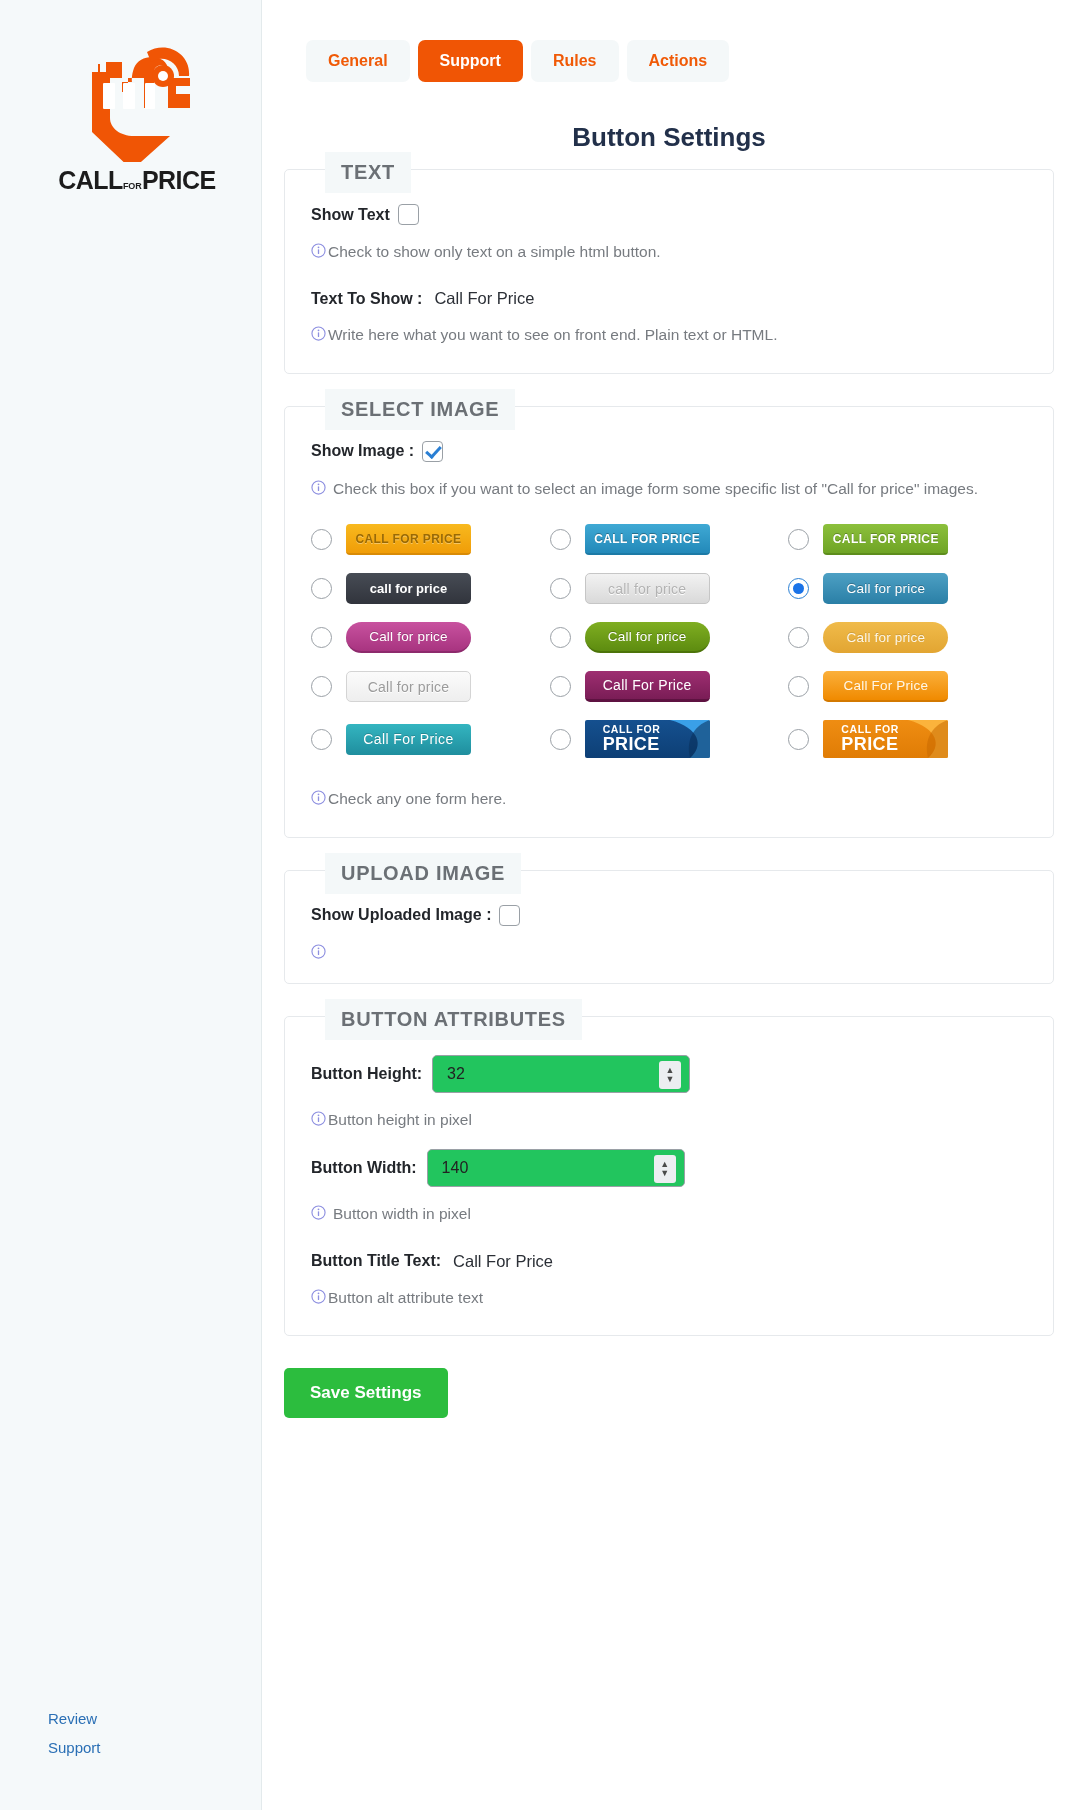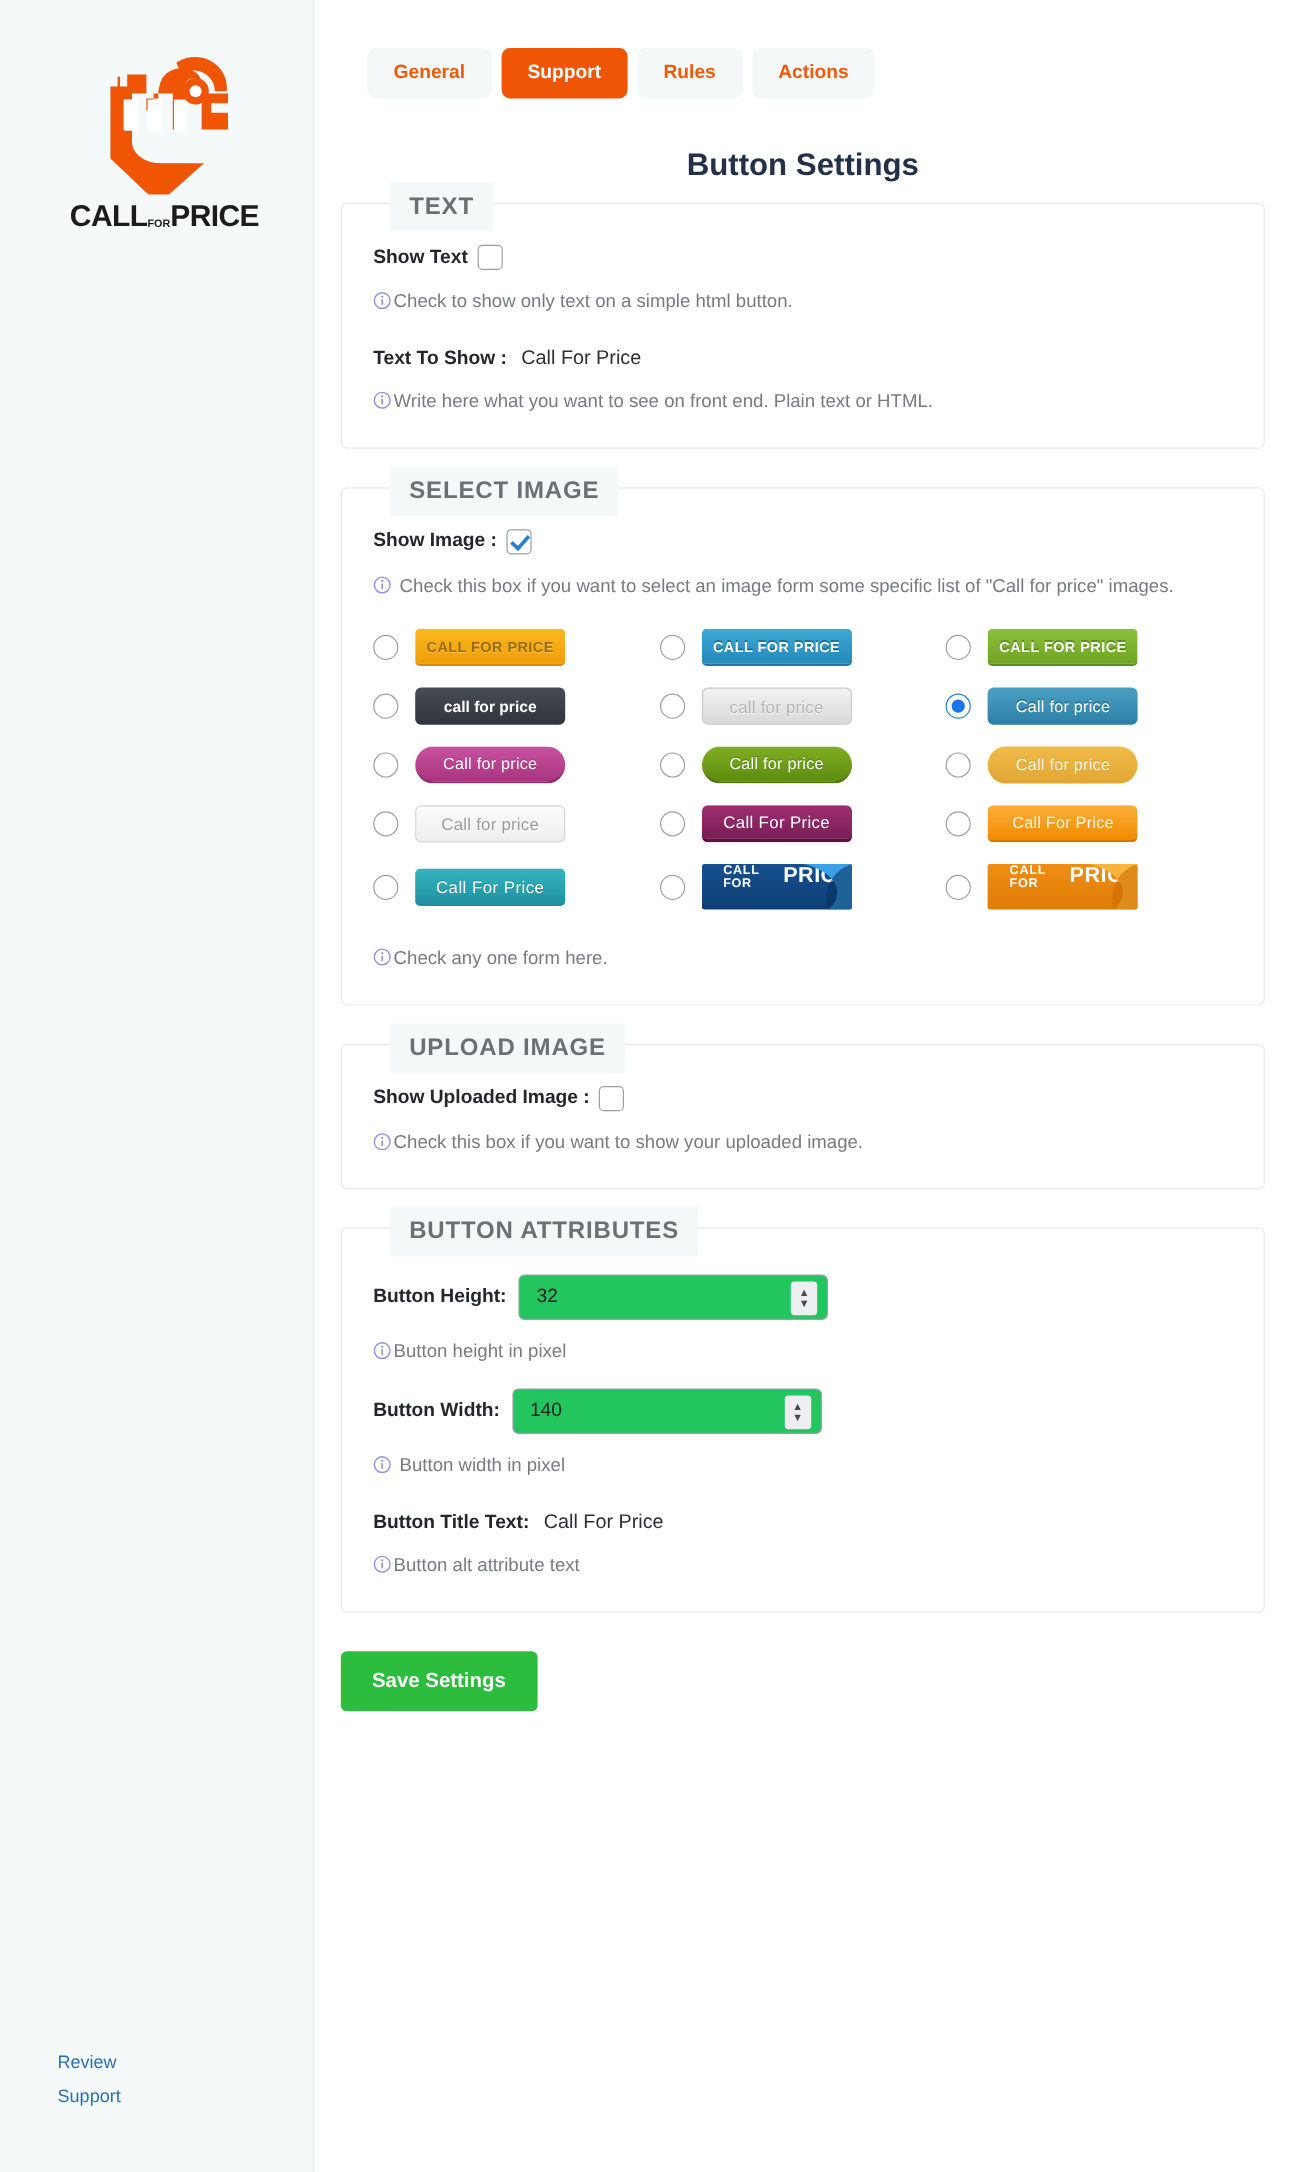--- a/index.html
+++ b/index.html
@@ -206,21 +206,21 @@
   .sk7 { background:linear-gradient(#c8529f,#a83480); border-radius:17px; font-weight:normal; font-size:13.5px; text-shadow:0 -1px 0 rgba(0,0,0,.2); border-bottom:2px solid #8d2a6c;}
   .sk8 { background:linear-gradient(#7fae21,#5d8c10); border-radius:17px; font-weight:normal; font-size:13.5px; text-shadow:0 -1px 0 rgba(0,0,0,.25); border-bottom:2px solid #4c7409;}
   .sk9 { background:linear-gradient(#f0bb4a,#e2a532); border-radius:17px; font-weight:normal; font-size:13.5px; color:#fdf6e6; text-shadow:0 -1px 0 rgba(0,0,0,.12);}
   .sk10 { background:linear-gradient(#fbfbfb,#eeeeee); border:1px solid #d4d4d4; border-radius:5px; color:#9b9b9b; font-weight:normal; font-size:14px; text-shadow:0 1px 0 #fff;}
   .sk11 { background:linear-gradient(#9e2e71,#7a1d56); border-radius:5px; font-weight:normal; font-size:14px; letter-spacing:.3px; border-bottom:3px solid #5e1241;}
   .sk12 { background:linear-gradient(#fbb03b,#f08a00); border-radius:5px; font-weight:normal; font-size:13.5px; color:#fff7e8; border-bottom:2px solid #d37900;}
   .sk13 { background:linear-gradient(#34b5c0,#1f8e9e); border-radius:4px; font-weight:normal; font-size:14px; letter-spacing:.4px; text-shadow:0 -1px 0 rgba(0,0,0,.18);}
   .ribbon { width:125px; height:38px; border-radius:2px; position:relative; overflow:hidden; display:block; cursor:pointer;}
   .ribbon .rb-body {
     position:absolute; inset:0;
-    display:flex; flex-direction:row;
+    display:flex; flex-direction:column;
     align-items:flex-start; justify-content:center;
     padding-left:18px;
   }
   .ribbon .l1 { font-size:10.5px; font-weight:bold; color:#fff; line-height:11px; letter-spacing:.6px; }
   .ribbon .l2 { font-size:18px; font-weight:bold; color:#fff; line-height:19px; letter-spacing:.4px; }
   .ribbon .curl {
     position:absolute; right:0; top:0; width:40px; height:38px;
   }
   .rb-blue { background:linear-gradient(#15508f,#0d3f75); }
   .rb-orange { background:linear-gradient(#ef8d12,#e07c05); }
@@ -468,21 +468,20 @@
         <span class="lbl">Show Uploaded Image :</span>
         <span class="cbx"></span>
       </div>
 
       <div class="hint">
         <svg class="i-ico" width="15" height="15" viewBox="0 0 16 16">
           <circle cx="8" cy="8" r="7" fill="none" stroke="#8d8fe0" stroke-width="1.2"></circle>
           <circle cx="8" cy="4.6" r="0.95" fill="#8d8fe0"></circle>
           <rect x="7.3" y="6.6" width="1.4" height="5.2" rx="0.6" fill="#8d8fe0"></rect>
         </svg>
-        <span>Check this box if you want to show your uploaded image.</span>
       </div>
     </section>
 
     
     <section class="panel">
       <div class="panel-legend">BUTTON ATTRIBUTES</div>
 
       <div class="numrow">
         <span class="lbl">Button Height:</span>
         <div class="numfield">

